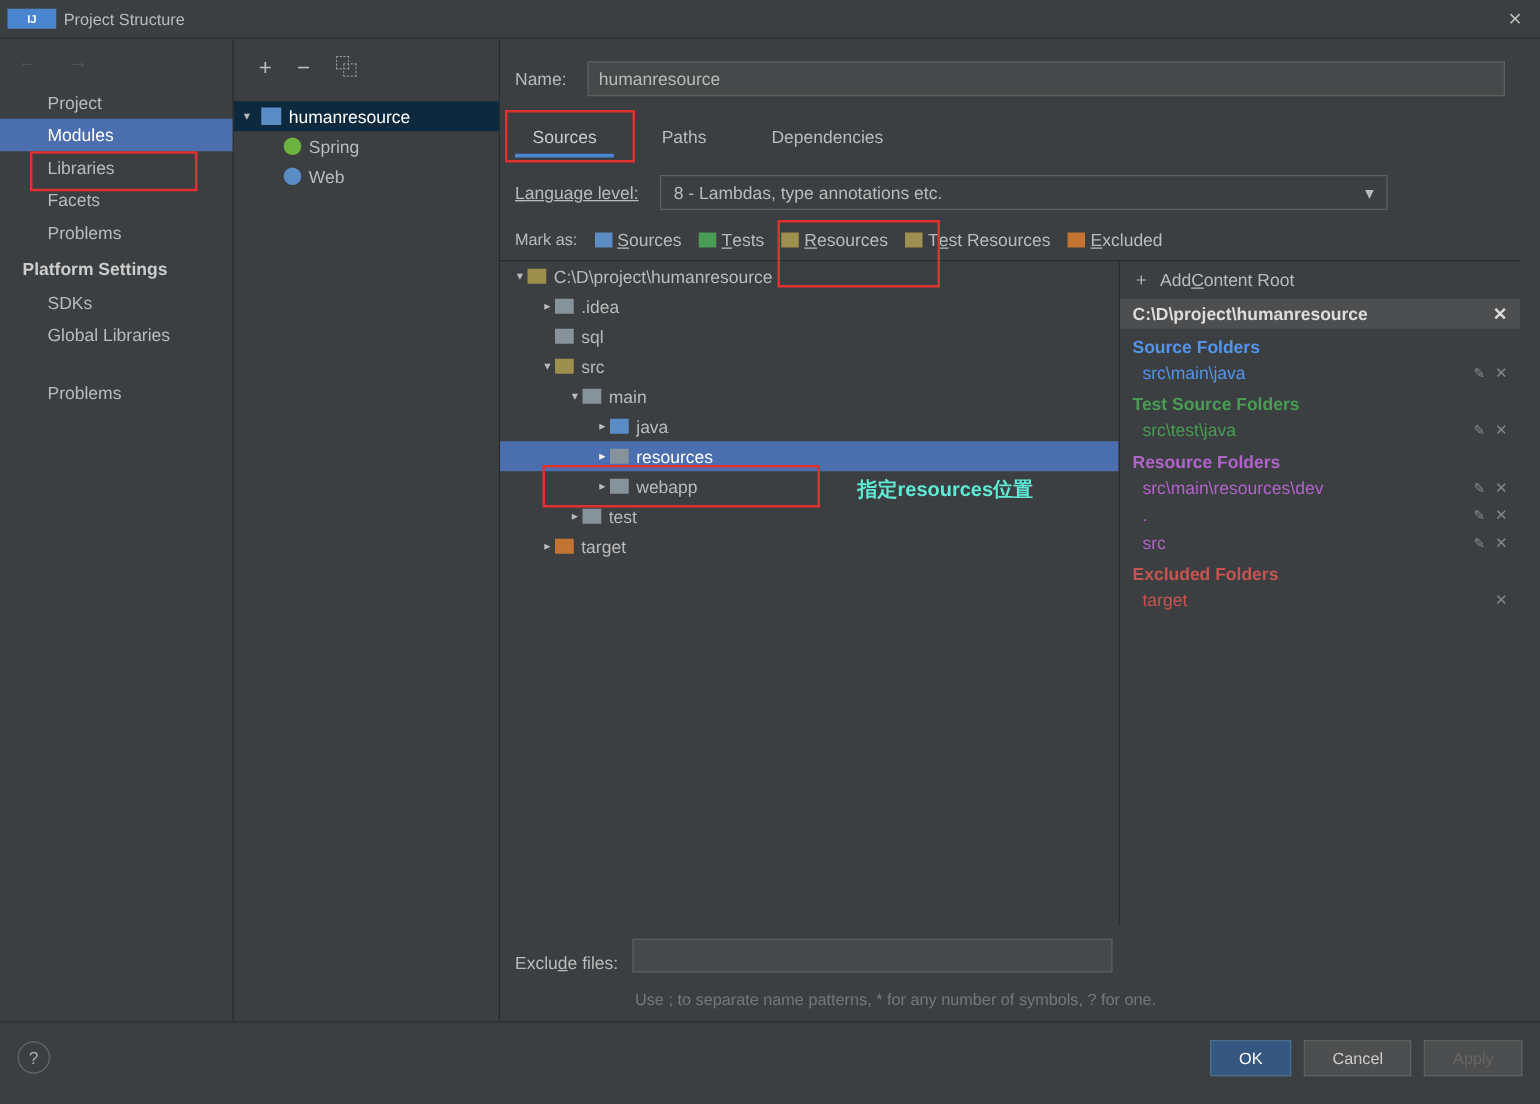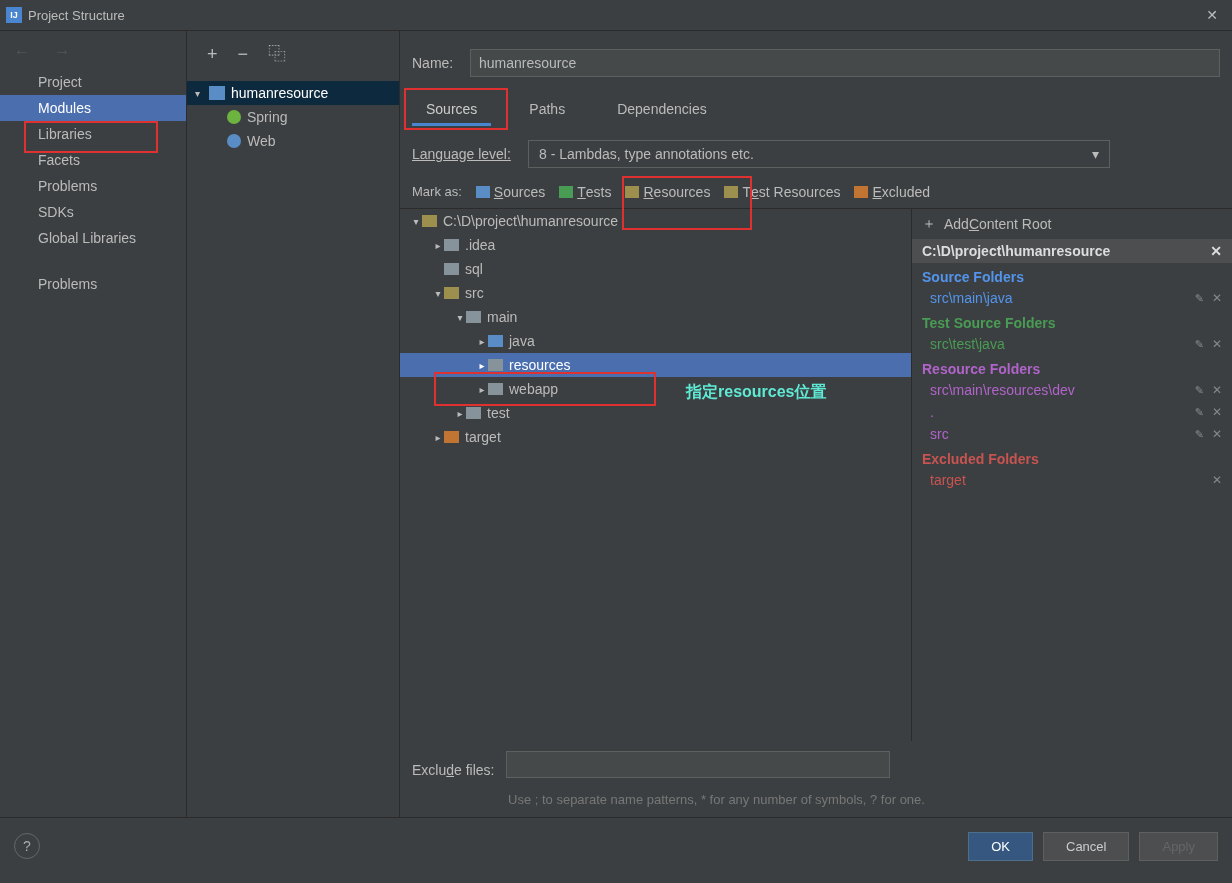--- a/index.html
+++ b/index.html
@@ -15,21 +15,21 @@
 
 .titlebar {
   height: 30px;
   background: #3c3f41;
   display: flex;
   align-items: center;
   padding: 0 6px;
   border-bottom: 1px solid #2b2b2b;
 }
 .titlebar .app-icon {
-  width: 16px; height: 16px; background: #4a86cf; margin-right: 6px; font-size: 9px; color:#fff; display:flex; align-items:center; justify-content:center; font-weight:bold;
+  width: 39px; height: 16px; background: #4a86cf; margin-right: 6px; font-size: 9px; color:#fff; display:flex; align-items:center; justify-content:center; font-weight:bold;
 }
 .titlebar .title { flex:1; color:#bbbbbb; }
 .titlebar .close { color:#bbbbbb; font-size:14px; cursor:pointer; padding: 0 8px;}
 
 .main { display:flex; height: 786px; }
 
 .left-panel {
   width: 186px;
   background: #3c3f41;
   border-right: 1px solid #2b2b2b;
@@ -50,21 +50,21 @@
 .modules-toolbar { height:34px; display:flex; align-items:center; padding:6px 10px; }
 .modules-toolbar span { color:#bbb; font-size:18px; margin: 0 10px; cursor:pointer;}
 .tree {padding:4px 0;}
 .tree-node { padding: 4px 8px; display:flex; align-items:center; font-size:14px; color:#bbb; cursor:pointer;}
 .tree-node.selected { background:#0d293e; color:#fff;}
 .tree-node .arrow{ color:#bbb; font-size:10px; margin-right:4px; width:10px; display:inline-block;}
 .tree-node .folder-icon { width:16px; height:14px; background:#5a8dc6; margin-right:6px; display:inline-block;}
 .spring-icon {width:14px; height:14px; background:#6db33f; border-radius:50%; margin-right:6px; display:inline-block;}
 .web-icon {width:14px; height:14px; background:#5a8dc6; border-radius:50%; margin-right:6px; display:inline-block;}
 
-.content { flex:1; padding: 12px 0 0 0; display:flex; flex-direction:column;}
+.content { flex:1; padding: 12px 16px 0 0; display:flex; flex-direction:column;}
 .name-row { display:flex; align-items:center; padding: 6px 12px;}
 .name-row label { color:#bbb; width:58px; font-size:14px;}
 .name-row input { flex:1; background:#45494a; border:1px solid #5e6060; padding:5px 8px; color:#bbb; font-size:14px;}
 
 .tabs { display:flex; padding: 6px 12px 0 12px; margin-top:6px;}
 .tab { padding:6px 14px; color:#bbb; font-size:14px; cursor:pointer; margin-right:24px;}
 .tab.active { border-bottom:3px solid #4a86cf; color:#ccc;}
 
 .lang-row { display:flex; align-items:center; padding: 14px 12px 8px 12px;}
 .lang-row label{ width:116px; font-size:14px; text-decoration:underline; text-decoration-color:#bbb;}
@@ -133,20 +133,21 @@
   <div class="left-panel">
     <div class="nav-arrows">
       <span>←</span>
       <span>→</span>
     </div>
     <div class="nav-item">Project</div>
     <div class="nav-item selected">Modules</div>
     <div class="nav-item">Libraries</div>
     <div class="nav-item">Facets</div>
     <div class="nav-item">Problems</div>
+    <div class="section-head">Platform Settings</div>
     <div class="nav-item">SDKs</div>
     <div class="nav-item">Global Libraries</div>
     <div style="height:20px;"></div>
     <div class="nav-item problems">Problems</div>
   </div>
 
   <div class="modules-panel">
     <div class="modules-toolbar">
       <span>+</span>
       <span>−</span>

